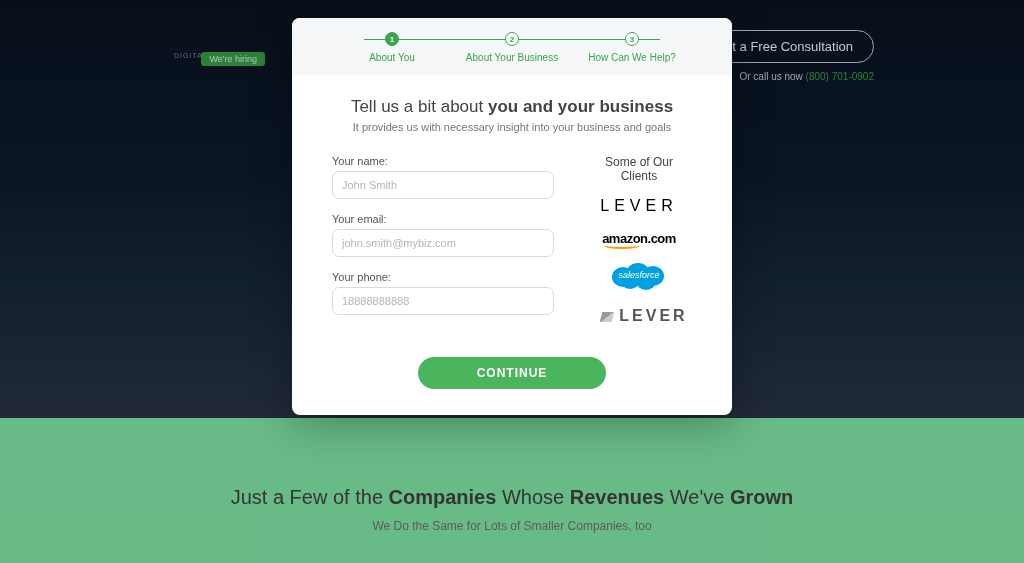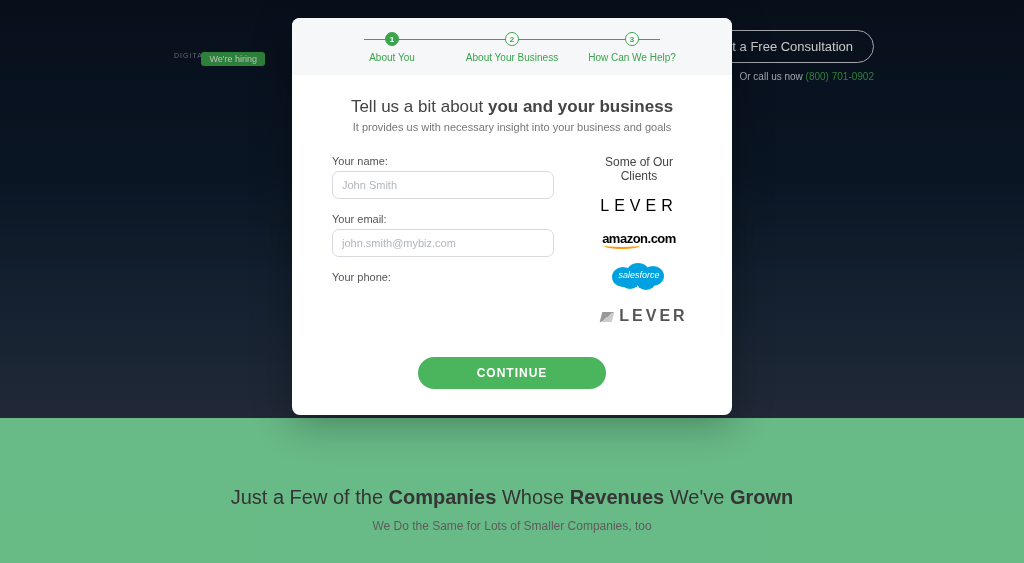--- a/index.html
+++ b/index.html
@@ -352,20 +352,21 @@
       <span>Tell us a bit about </span><b>you and your business</b>
     </div>
     <div class="modal-sub">It provides us with necessary insight into your business and goals</div>
     <div class="form-row">
       <div class="form-left">
         <label class="field-label">Your name:</label>
         <input class="field-input" placeholder="John Smith" style="">
         <label class="field-label">Your email:</label>
         <input class="field-input" placeholder="john.smith@mybiz.com" style="">
         <label class="field-label">Your phone:</label>
+        <input class="field-input" placeholder="18888888888" style="">
       </div>
       <div class="form-right">
         <div class="clients-title">Some of Our Clients</div>
         <div class="client-logo">
           <span class="uber-logo">LEVER</span>
         </div>
         <div class="client-logo">
           <span class="amazon-logo">amazon.com</span>
         </div>
         <div class="client-logo">

